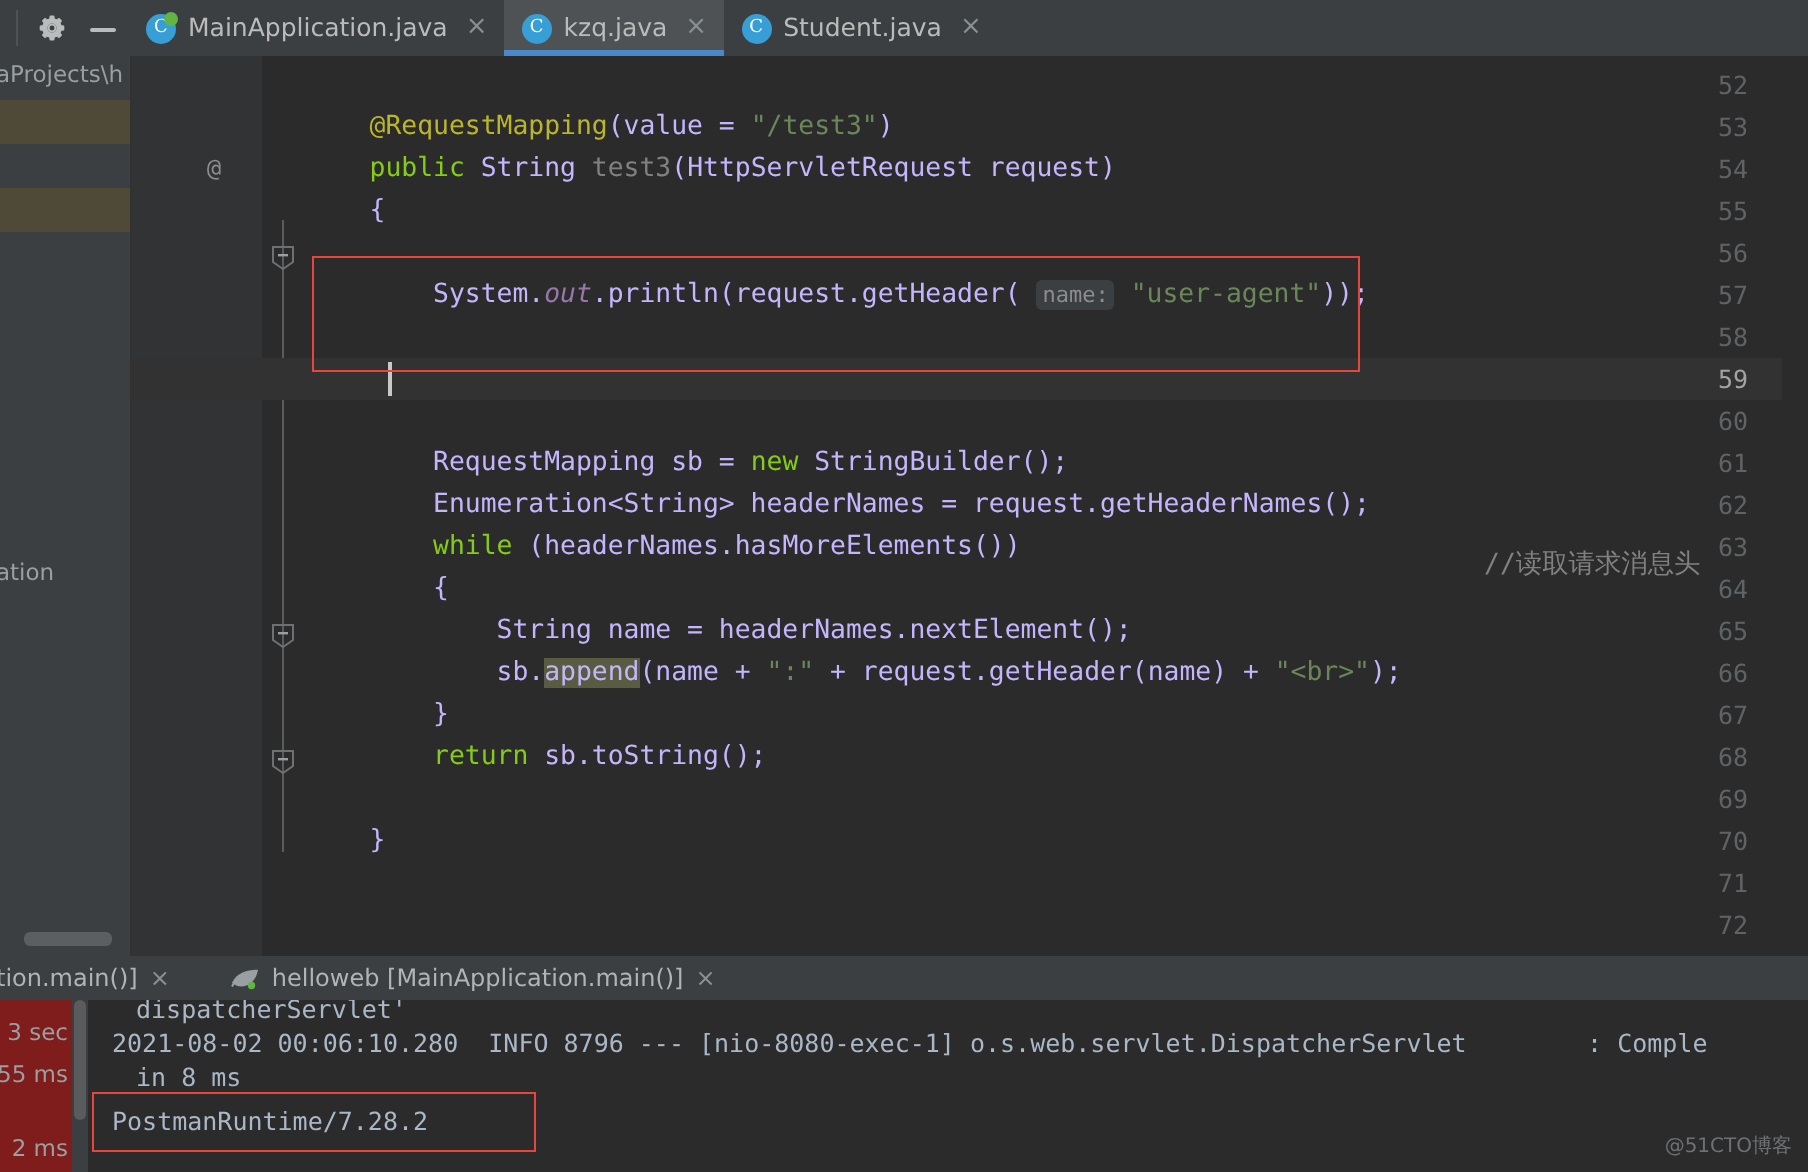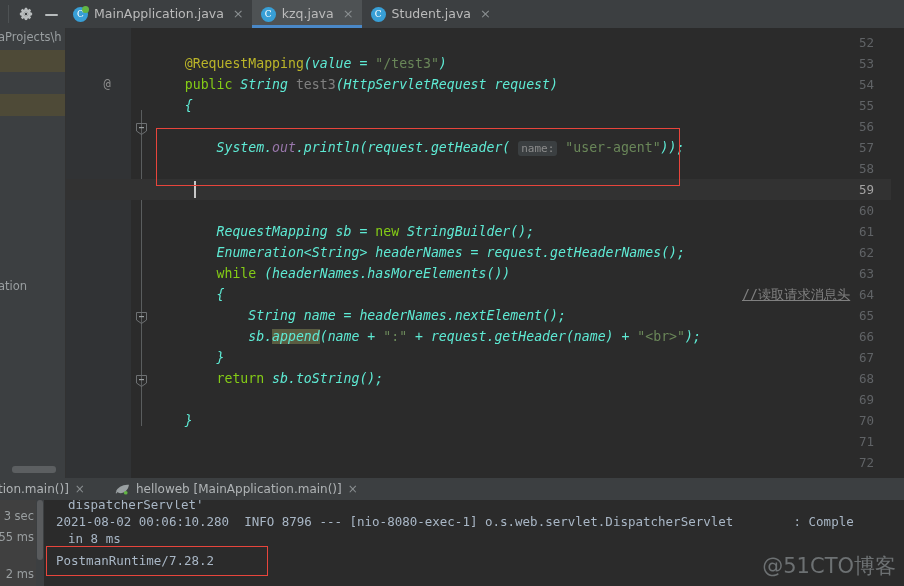--- a/index.html
+++ b/index.html
@@ -137,21 +137,21 @@
   }
   .caret {
     position: absolute; width: 2px; height: 17px; background: #c8c8c8; top: 2px;
   }
 
   
   .s-anno   { color: #bbb529; margin-top: 24px; }
   .s-kw     { color: #84cc16; }
   .s-str    { color: #6a8759; }
   .s-cmt    { color: #808080; }
-  .s-plain  { color: #5eead4; font-style: italic; }
+  .s-plain  { color: #c4b5fd; }
   .s-gray   { color: #808080; }
   .s-field  { color: #9876aa; font-style: italic; }
   .hintchip {
     background: #3b3f41; color: #8c8c8c; font-size: 11px;
     border-radius: 3px; padding: 1px 3px;
     font-family: "DejaVu Sans Mono", monospace;
   }
   .occ { background: #5a5c41; }
 
   
@@ -179,21 +179,21 @@
   .runtab.active { }
   .runtab-close { color: #8a8f91; font-size: 12px; }
   .leaf-ic { width: 15px; height: 13px; position: relative; flex: none; }
 
   .console {
     position: absolute; left: 0; top: 500px; width: 904px; height: 86px;
     background: #2b2b2b;
   }
   .console-left {
     position: absolute; left: 0; top: 0; width: 36px; height: 86px;
-    background: #404040;
+    background: #7f1d1d;
   }
   .cl-label {
     position: absolute; right: 2px; color: #9a9fa1; font-size: 11.5px;
     white-space: nowrap; font-family: "DejaVu Sans", sans-serif;
   }
   .console-scroll {
     position: absolute; left: 36px; top: 0; width: 8px; height: 86px; background: #3c3f41;
   }
   .console-scroll::after {
     content: ""; position: absolute; left: 1px; top: 0; width: 6px; height: 60px;
@@ -202,21 +202,21 @@
   .console-text {
     position: absolute; left: 46px; top: 0; right: 0; height: 86px;
     font-family: "DejaVu Sans Mono", monospace; font-size: 12.5px;
     color: #a9b7c6;
     overflow: hidden;
   }
   .conline { position: absolute; left: 0; white-space: pre; line-height: 17px; height: 17px; }
 
   .watermark {
     position: absolute; right: 8px; bottom: 6px;
-    color: #6d7173; font-size: 21px;
+    color: #6d7173; font-size: 10px;
     font-family: "DejaVu Sans", sans-serif;
   }
 </style>
 </head>
 <body>
 
 <div id="app">
 
   <div class="tabbar">
     <div class="tb-sep"></div>
@@ -356,21 +356,21 @@
 
         <div class="cline" style="top:340px;"><span class="s-kw">        return </span><span class="s-plain">sb.toString();</span></div>
 
         <div class="cline" style="top:361px;"></div>
 
         <div class="cline" style="top:382px;"><span class="s-plain">    }</span></div>
 
         <div class="cline" style="top:403px;"></div>
         <div class="cline" style="top:424px;"></div>
 
-        <div class="cline s-cmt" style="top:256px;left:589px;text-decoration:underline;">//读取请求消息头</div>
+        <div class="cline s-cmt" style="top:244px;left:589px;">//读取请求消息头</div>
 
         <div class="caret" style="top:153px;left:41px;"></div>
       </div>
 
       <div class="redbox" style="left:90px;top:100px;width:522px;height:56px;"></div>
 
       <div class="stripe"></div>
     </div>
   </div>
 

